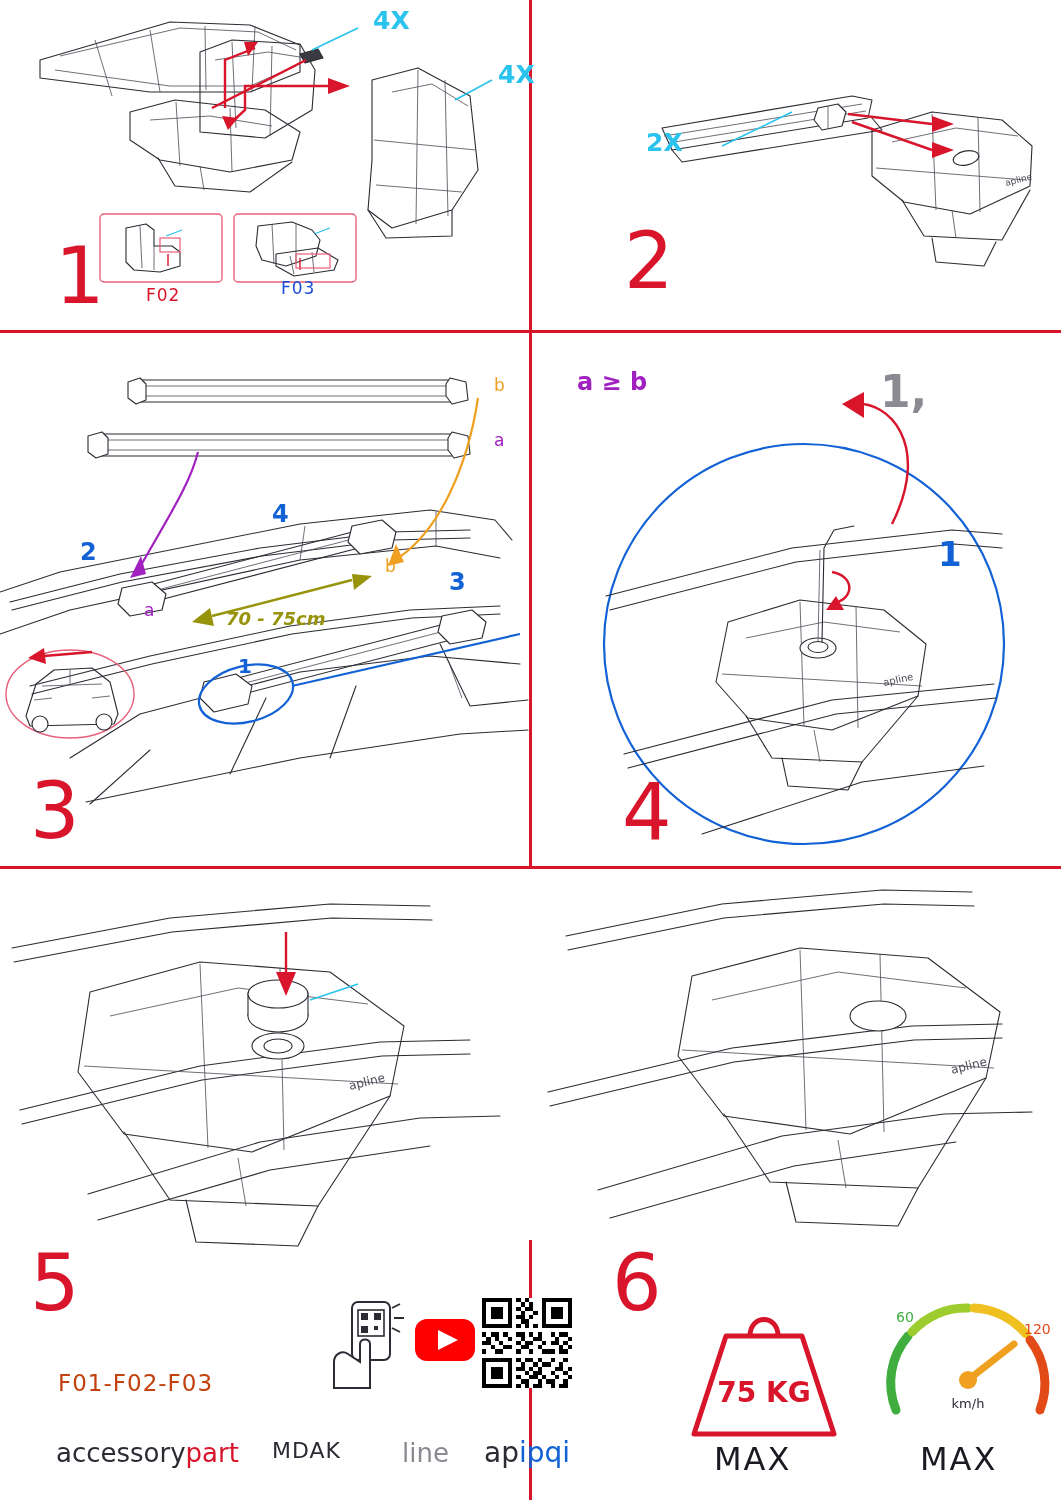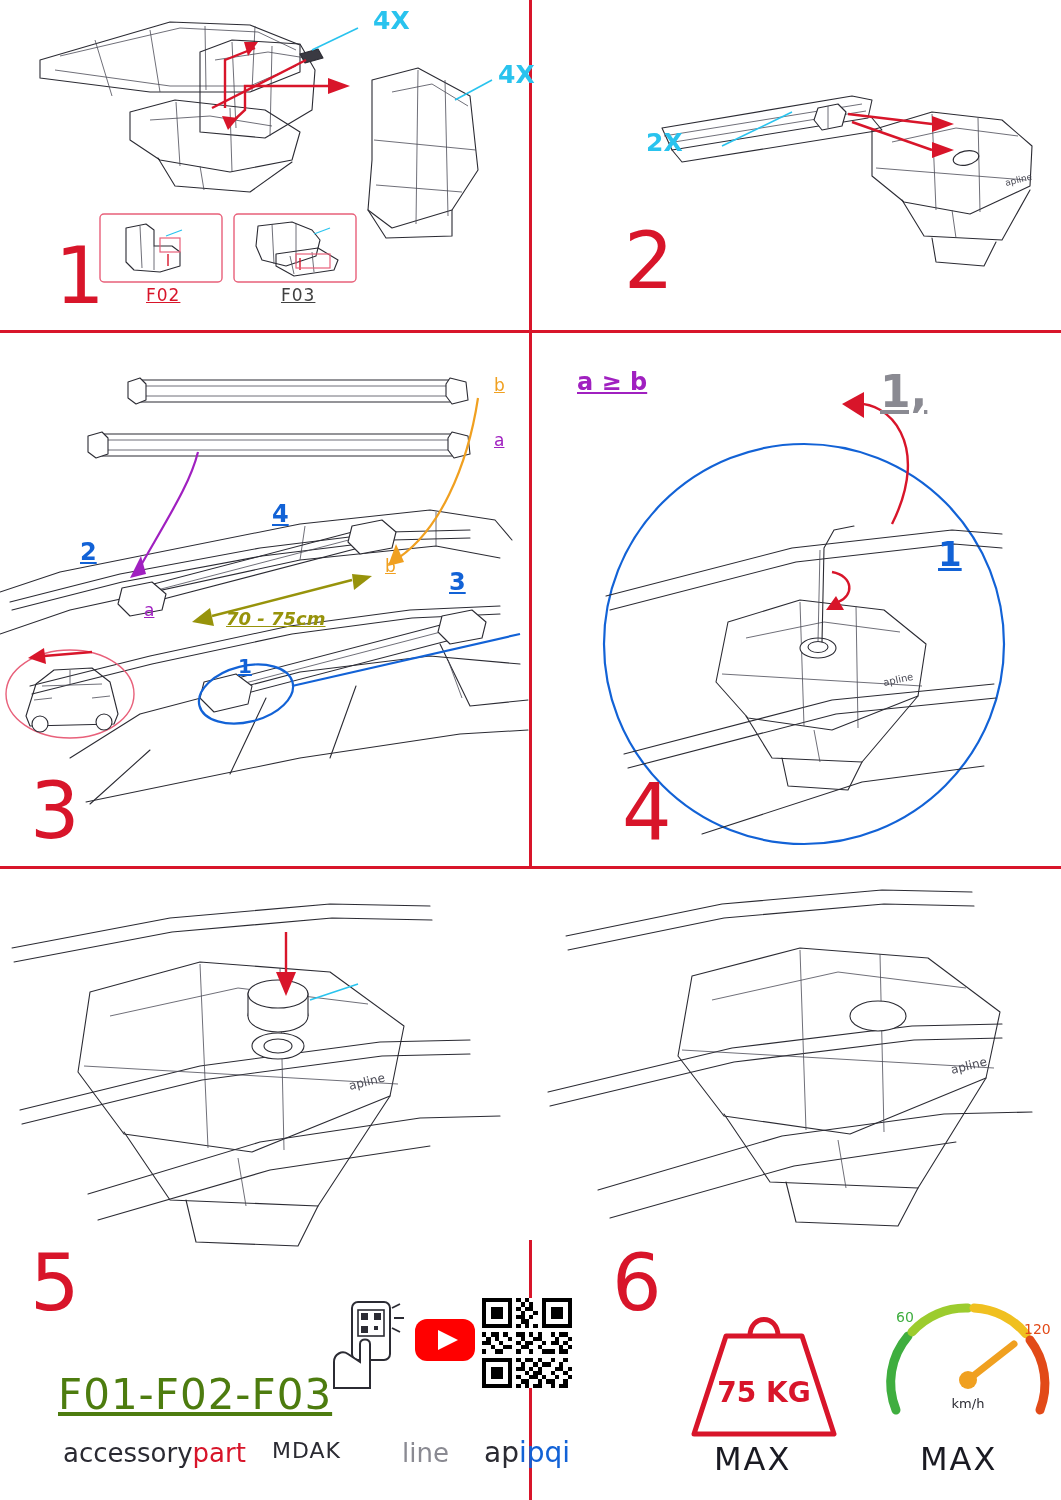--- a/index.html
+++ b/index.html
@@ -4,21 +4,21 @@
 <style>
   html,body{margin:0;padding:0;background:#ffffff;}
   body{width:1061px;height:1500px;position:relative;font-family:"Liberation Sans",sans-serif;overflow:hidden;}
   .sheet{position:absolute;inset:0;}
   .divider{position:absolute;left:0;width:1061px;height:3px;background:#d8152a;}
   .vdivider{position:absolute;width:3px;background:#d8152a;}
   .panel{position:absolute;}
   .stepnum{position:absolute;font-family:"DejaVu Sans",sans-serif;font-weight:400;color:#d8152a;line-height:1;}
   .stepnum.big{font-size:78px;}
   .qty{position:absolute;font-family:"DejaVu Sans",sans-serif;font-size:25px;color:#29c3ee;font-weight:600;}
-  .lbl{position:absolute;font-family:"DejaVu Sans",sans-serif;text-decoration:underline;}
+  .lbl{position:absolute;font-family:"DejaVu Sans",sans-serif;}
   svg{display:block;overflow:visible;}
   .ln{fill:none;stroke:#2b2b33;stroke-width:1.1;stroke-linejoin:round;stroke-linecap:round;}
   .lnt{fill:none;stroke:#4a4a55;stroke-width:0.8;}
   .lnf{fill:#ffffff;stroke:#2b2b33;stroke-width:1.1;stroke-linejoin:round;}
   .red{fill:none;stroke:#d8152a;stroke-width:2.4;}
   .cyan{fill:none;stroke:#29c3ee;stroke-width:1.6;}
   .blue{fill:none;stroke:#1262d6;stroke-width:2.2;}
   .orange{fill:none;stroke:#f0a020;stroke-width:2.2;}
   .purple{fill:none;stroke:#a020c0;stroke-width:2.2;}
   .olive{fill:none;stroke:#97930b;stroke-width:2.4;}
@@ -98,21 +98,21 @@
       <path class="lnt" d="M272 16 L274 56"></path>
       <path class="lnt" d="M296 16 L296 56"></path>
       <path class="ln" d="M276 46 L318 40 L338 52 L334 62 L294 68 L276 58 Z"></path>
       <path class="lnt" d="M290 48 L294 66"></path>
       <path class="lnt" d="M312 44 L314 64"></path>
       <path d="M314 26 L330 20" stroke="#29c3ee" stroke-width="1.2" fill="none"></path>
       <path d="M300 50 L300 62" stroke="#d8152a" stroke-width="1.4" fill="none"></path>
       <rect x="296" y="46" width="34" height="14" fill="none" stroke="#e8607a" stroke-width="1.2"></rect>
     </svg>
     <div class="lbl" style="left:146px;top:285px;font-size:17px;color:#d8152a;letter-spacing:1px">F02</div>
-    <div class="lbl" style="left:281px;top:285px;font-size:17px;color:#404040;letter-spacing:1px">F03</div>
+    <div class="lbl" style="left:281px;top:278px;font-size:17px;color:#1d4ed8;letter-spacing:1px">F03</div>
 
     <div class="stepnum big" style="left:55px;top:237px">1</div>
   </div>
 
   <div class="panel" style="left:532px;top:0;width:529px;height:330px">
     <svg width="529" height="330" viewBox="0 0 529 330">
 
       <path class="ln" d="M130 128 L320 96 L340 100 L336 118 L140 150 Z"></path>
       <path class="lnt" d="M132 136 L330 104"></path>
       <path class="lnt" d="M136 143 L334 111"></path>
@@ -324,21 +324,21 @@
       <path class="lnt" d="M306 270 L314 318"></path>
       <path class="ln" d="M254 312 L264 352 L366 356 L386 318"></path>
       <ellipse class="lnf" cx="346" cy="146" rx="28" ry="15"></ellipse>
       <text x="420" y="204" font-family="DejaVu Sans" font-size="12" fill="#4a4a55" transform="rotate(-14 420 204)">apline</text>
     </svg>
   </div>
 
   <div class="panel" style="left:0;top:1240px;width:529px;height:260px">
     <div class="stepnum" style="left:30px;top:4px;font-size:78px;position:absolute">5</div>
 
-    <div class="lbl" style="left:58px;top:130px;font-size:42px;color:#4d7c0f;font-family:'DejaVu Sans',sans-serif;letter-spacing:1px">F01-F02-F03</div>
+    <div class="lbl" style="left:58px;top:130px;font-size:23px;color:#c2410c;font-family:'DejaVu Sans',sans-serif;letter-spacing:1px">F01-F02-F03</div>
 
     <svg width="80" height="90" viewBox="0 0 80 90" style="position:absolute;left:326px;top:60px">
       <rect x="26" y="2" width="38" height="58" rx="6" fill="#ffffff" stroke="#2b2b33" stroke-width="2"></rect>
       <rect x="32" y="10" width="26" height="26" fill="none" stroke="#2b2b33" stroke-width="1.6"></rect>
       <rect x="35" y="13" width="7" height="7" fill="#2b2b33"></rect>
       <rect x="48" y="13" width="7" height="7" fill="#2b2b33"></rect>
       <rect x="35" y="26" width="7" height="7" fill="#2b2b33"></rect>
       <rect x="48" y="26" width="4" height="4" fill="#2b2b33"></rect>
       <path d="M66 8 L74 4 M68 18 L78 18 M66 28 L74 32" stroke="#2b2b33" stroke-width="1.8" fill="none"></path>
       <path d="M8 88 L8 62 C8 54 16 50 22 54 L34 62 L34 44 C34 38 44 38 44 44 L44 88 Z" fill="#ffffff" stroke="#2b2b33" stroke-width="2"></path>
@@ -444,21 +444,21 @@
           <rect x="15" y="19" width="2" height="1"></rect>
           <rect x="19" y="19" width="1" height="1"></rect>
         <rect x="8" y="20" width="1" height="1"></rect>
           <rect x="10" y="20" width="1" height="1"></rect>
           <rect x="12" y="20" width="2" height="1"></rect>
           <rect x="16" y="20" width="1" height="1"></rect>
           <rect x="18" y="20" width="2" height="1"></rect>
       </g>
     </svg>
 
-    <div class="footer-txt" style="position:absolute;left:63px;top:198px;font-size:26px;color:#2b2b33"><span>accessory</span><span style="color:#d8152a">part</span></div>
+    <div class="footer-txt" style="position:absolute;left:56px;top:198px;font-size:26px;color:#2b2b33"><span>accessory</span><span style="color:#d8152a">part</span></div>
     <div class="footer-txt" style="position:absolute;left:272px;top:198px;font-size:22px;color:#2b2b33;letter-spacing:1px"><span>MD</span><span>AK</span></div>
     <div class="footer-txt" style="position:absolute;left:402px;top:198px;font-size:26px;color:#8a8a92">line</div>
     <div class="footer-txt" style="position:absolute;left:484px;top:196px;font-size:28px;color:#2b2b33"><span>ap</span><span style="color:#1262d6">ipqi</span></div>
   </div>
 
   <div class="panel" style="left:532px;top:1240px;width:529px;height:260px">
     <div class="stepnum" style="left:80px;top:4px;font-size:78px;position:absolute">6</div>
 
     <svg width="180" height="140" viewBox="0 0 180 140" style="position:absolute;left:142px;top:60px">
       <path d="M52 36 L128 36 L160 134 L20 134 Z" fill="none" stroke="#d8152a" stroke-width="5" stroke-linejoin="round"></path>

